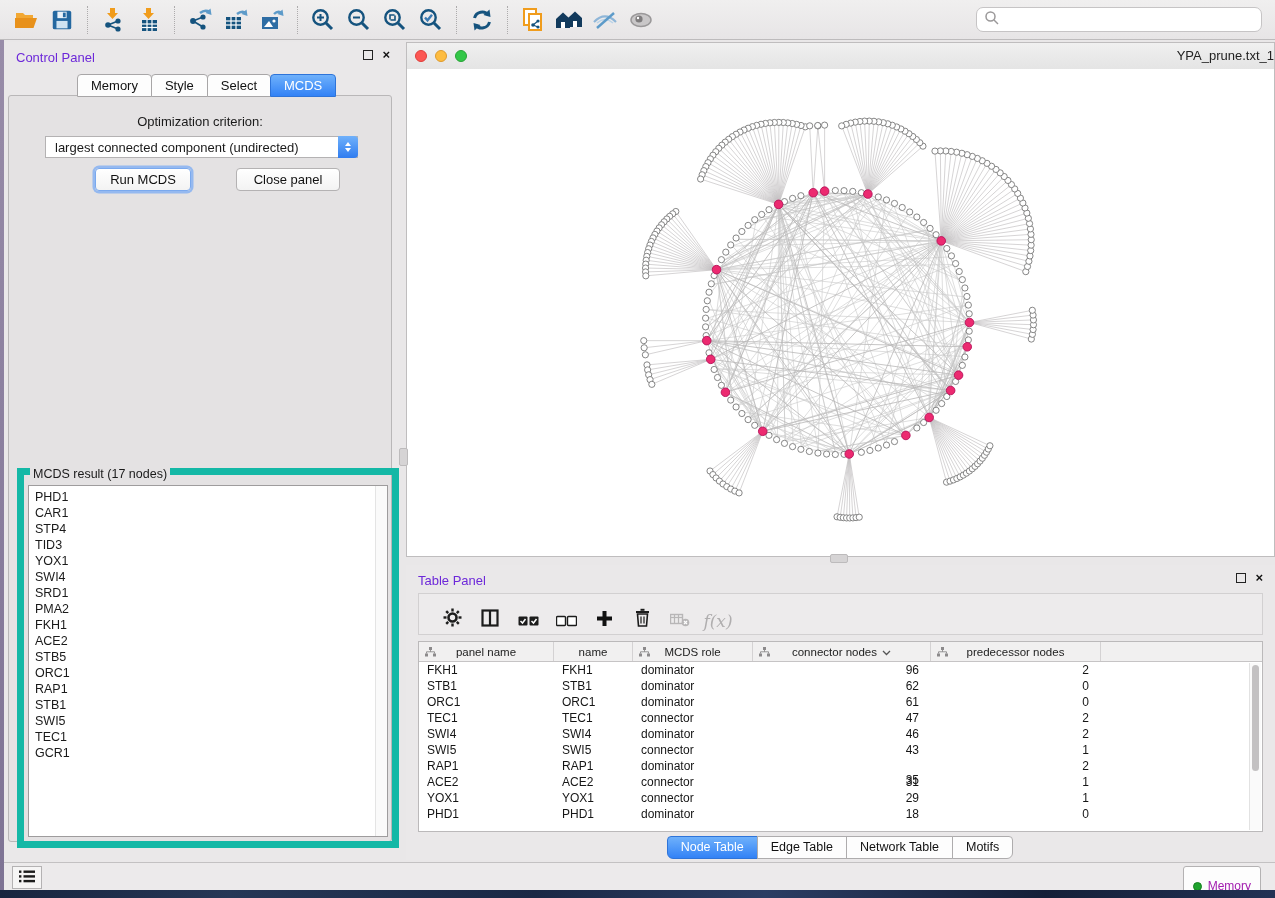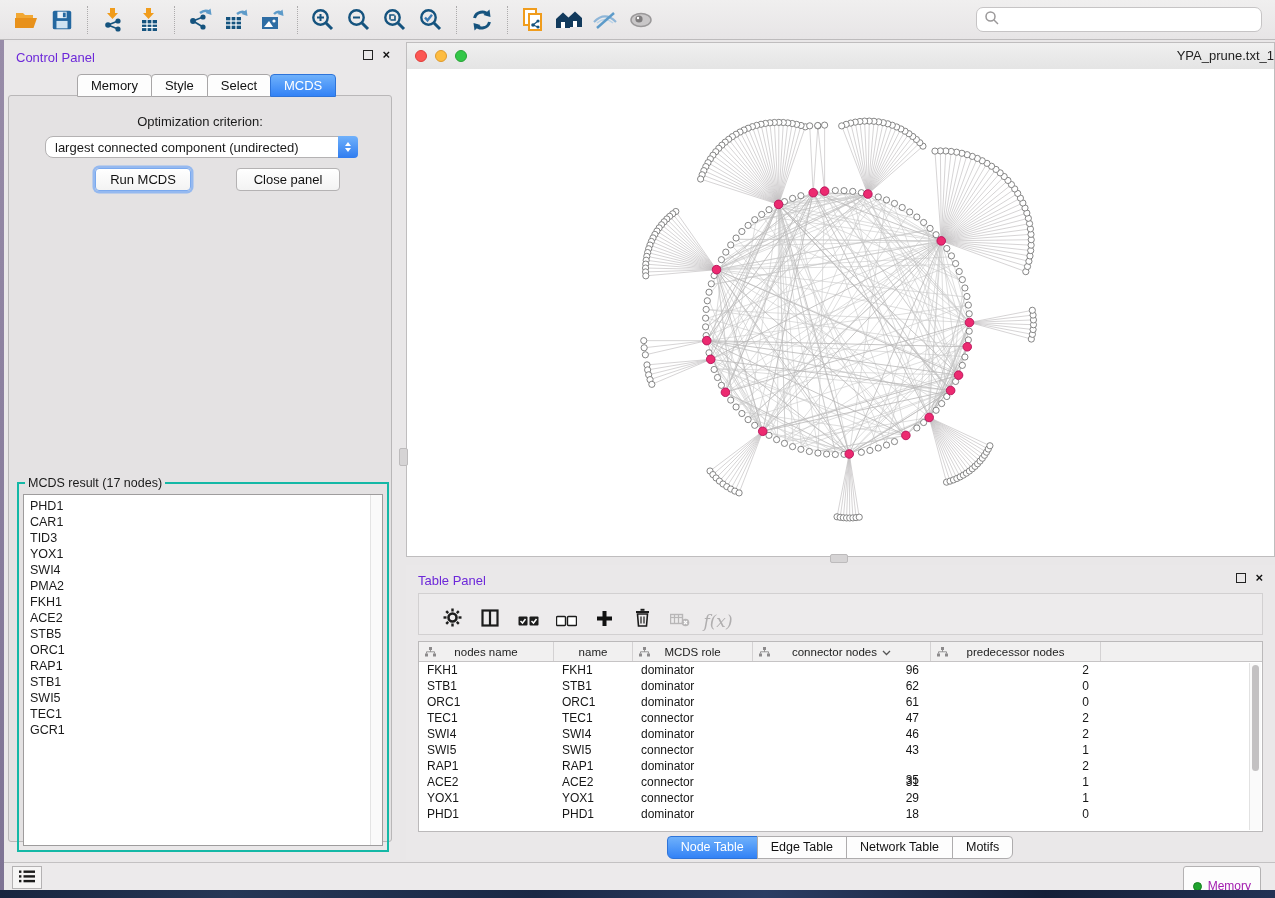--- a/index.html
+++ b/index.html
@@ -28,31 +28,31 @@
   .float-box{width:8px;height:8px;border:1.5px solid #222;display:inline-block;}
   .close-x{font-size:13px;font-weight:bold;color:#111;line-height:10px;}
   .cp-inner{position:absolute;left:4px;top:53px;width:384px;height:747px;background:#e4e2e3;
     border:1px solid #b9b7b8;border-radius:3px;box-sizing:border-box;}
   .cp-tabs{position:absolute;left:74px;top:32px;display:flex;z-index:3;}
   .cp-tab{height:21px;line-height:21px;padding:0 13px;background:#fdfdfd;border:1px solid #a8a6a7;
     margin-left:-1px;font-size:13px;text-align:center;border-radius:4px 4px 0 0;color:#111;}
   .cp-tab.sel{background:linear-gradient(#6fb1fb,#3282f6);color:#fff;border-color:#2e74d9;}
   .opt-label{position:absolute;left:0;width:100%;top:18px;text-align:center;font-size:13px;}
   .dropdown{position:absolute;left:36px;top:40px;width:313px;height:22px;background:#fff;
-    border:1px solid #b4b2b3;border-radius:8px;box-sizing:border-box;display:flex;align-items:center;}
+    border:1px solid #b4b2b3;border-radius:0;box-sizing:border-box;display:flex;align-items:center;}
   .dropdown .val{flex:1;font-size:13px;padding-left:9px;white-space:nowrap;overflow:hidden;}
   .dd-cap{width:20px;height:22px;margin:-1px -1px -1px 0;border-radius:0 4px 4px 0;
     background:linear-gradient(#70b1fb,#2f7cf0);display:flex;flex-direction:column;align-items:center;justify-content:center;gap:2px;}
   .chev{width:0;height:0;border-left:3.5px solid transparent;border-right:3.5px solid transparent;}
   .chev.up{border-bottom:4px solid #fff;}
   .chev.down{border-top:4px solid #fff;}
   .btn{position:absolute;height:23px;background:linear-gradient(#ffffff,#f3f3f3);border:1px solid #b4b2b3;
     border-radius:4px;font-size:13px;color:#111;display:flex;align-items:center;justify-content:center;box-sizing:border-box;}
   .btn.focusring{box-shadow:0 0 0 2.5px rgba(97,158,249,.6);border-color:#7aa9ee;}
-  .groupbox{position:absolute;left:8px;top:372px;width:368px;height:366px;border:2px solid #14b8a6;margin-top:14px;}
+  .groupbox{position:absolute;left:8px;top:372px;width:368px;height:366px;border:7px solid #14b8a6;}
   .groupbox .legend{position:absolute;top:-8px;left:6px;background:#e4e2e3;padding:0 3px;font-size:12.5px;}
   .mcds-list{position:absolute;left:4px;top:10px;right:4px;bottom:4px;background:#fff;border:1px solid #9e9c9d;
     overflow:hidden;padding:3px 0 0 6px;box-sizing:border-box;}
   .mcds-list .item{font-size:12.5px;line-height:16px;}
   .list-scroll{position:absolute;right:0;top:0;bottom:0;width:11px;background:#fafafa;border-left:1px solid #e4e4e4;}
   
   .netwin{position:absolute;left:406px;top:42px;width:869px;height:515px;background:#fff;
     border:1px solid #bfbdbe;box-sizing:border-box;}
   .net-titlebar{position:absolute;left:0;top:0;right:0;height:26px;background:linear-gradient(#f0f0f0,#e4e4e4);
     border-bottom:1px solid #c9c7c8;}
@@ -311,23 +311,25 @@
           <span>Run MCDS</span>
         </div>
       <div class="btn" style="left:195px;top:72px;width:104px;margin-left:32px;">
           <span>Close panel</span>
         </div>
       <div class="groupbox">
         <span class="legend">MCDS result (17 nodes)</span>
         <div class="mcds-list" id="mcds-list">
           <div class="item">PHD1</div>
             <div class="item">CAR1</div>
+            <div class="item">STP4</div>
             <div class="item">TID3</div>
             <div class="item">YOX1</div>
             <div class="item">SWI4</div>
+            <div class="item">SRD1</div>
             <div class="item">PMA2</div>
             <div class="item">FKH1</div>
             <div class="item">ACE2</div>
             <div class="item">STB5</div>
             <div class="item">ORC1</div>
             <div class="item">RAP1</div>
             <div class="item">STB1</div>
             <div class="item">SWI5</div>
             <div class="item">TEC1</div>
             <div class="item">GCR1</div>
@@ -1098,21 +1100,21 @@
       <div class="thead" id="tbl-head">
           <div class="th" style="width: 135px;">
             <svg class="orgicon" width="11" height="10" viewBox="0 0 11 10">
               <g fill="#8c8a8b">
                 <rect x="4" y="0" width="3" height="3"></rect>
                 <rect x="0" y="6.5" width="3" height="3"></rect>
                 <rect x="8" y="6.5" width="3" height="3"></rect>
               </g>
               <path d="M5.5 3v1.8M1.5 6.5V4.8h8v1.7" fill="none" stroke="#8c8a8b" stroke-width="0.9"></path>
             </svg>
-            <span>nodes name</span>
+            <span>panel name</span>
           </div>
           <div class="th" style="width: 79px;">
             <span>name</span>
           </div>
           <div class="th" style="width: 120px;">
             <svg class="orgicon" width="11" height="10" viewBox="0 0 11 10">
               <g fill="#8c8a8b">
                 <rect x="4" y="0" width="3" height="3"></rect>
                 <rect x="0" y="6.5" width="3" height="3"></rect>
                 <rect x="8" y="6.5" width="3" height="3"></rect>

